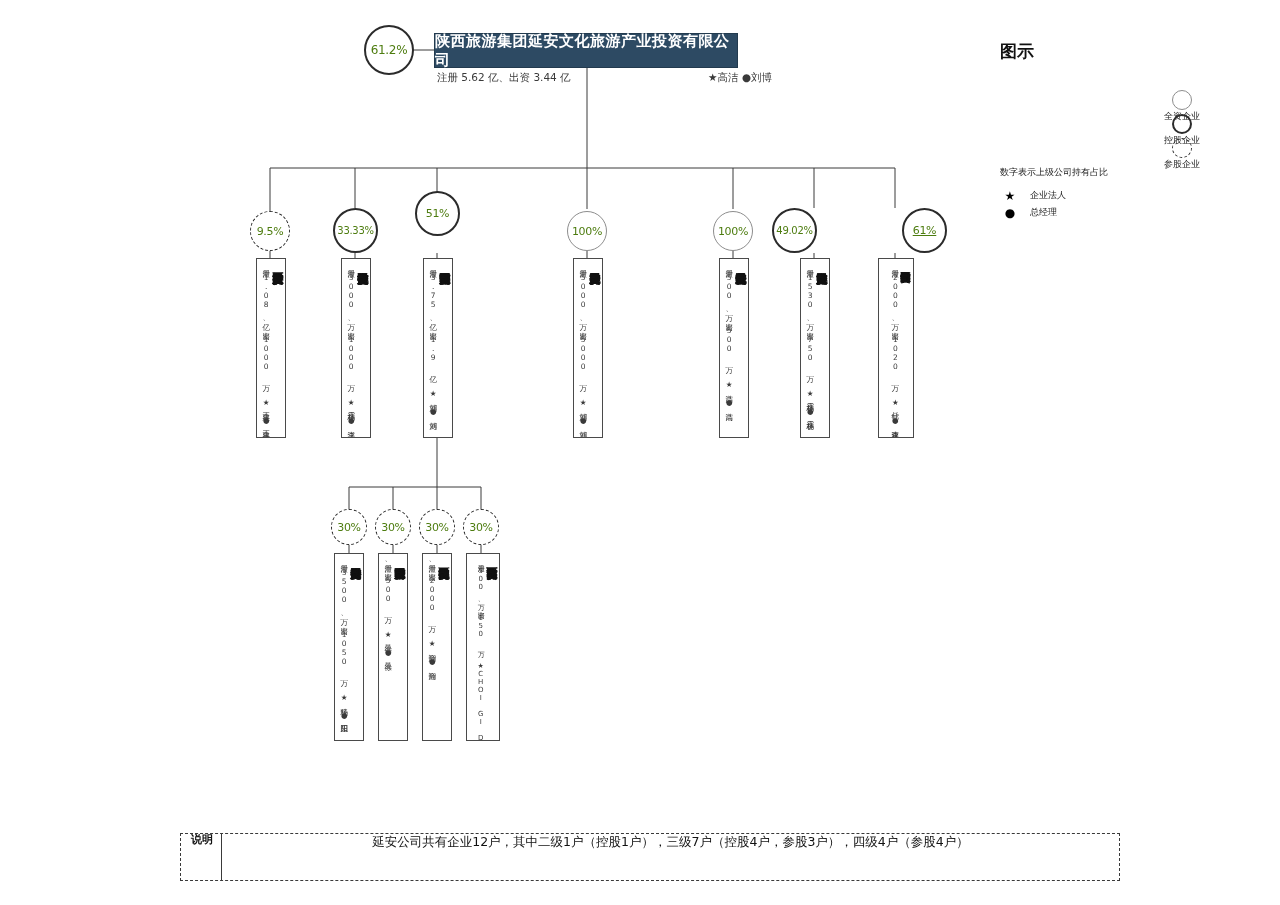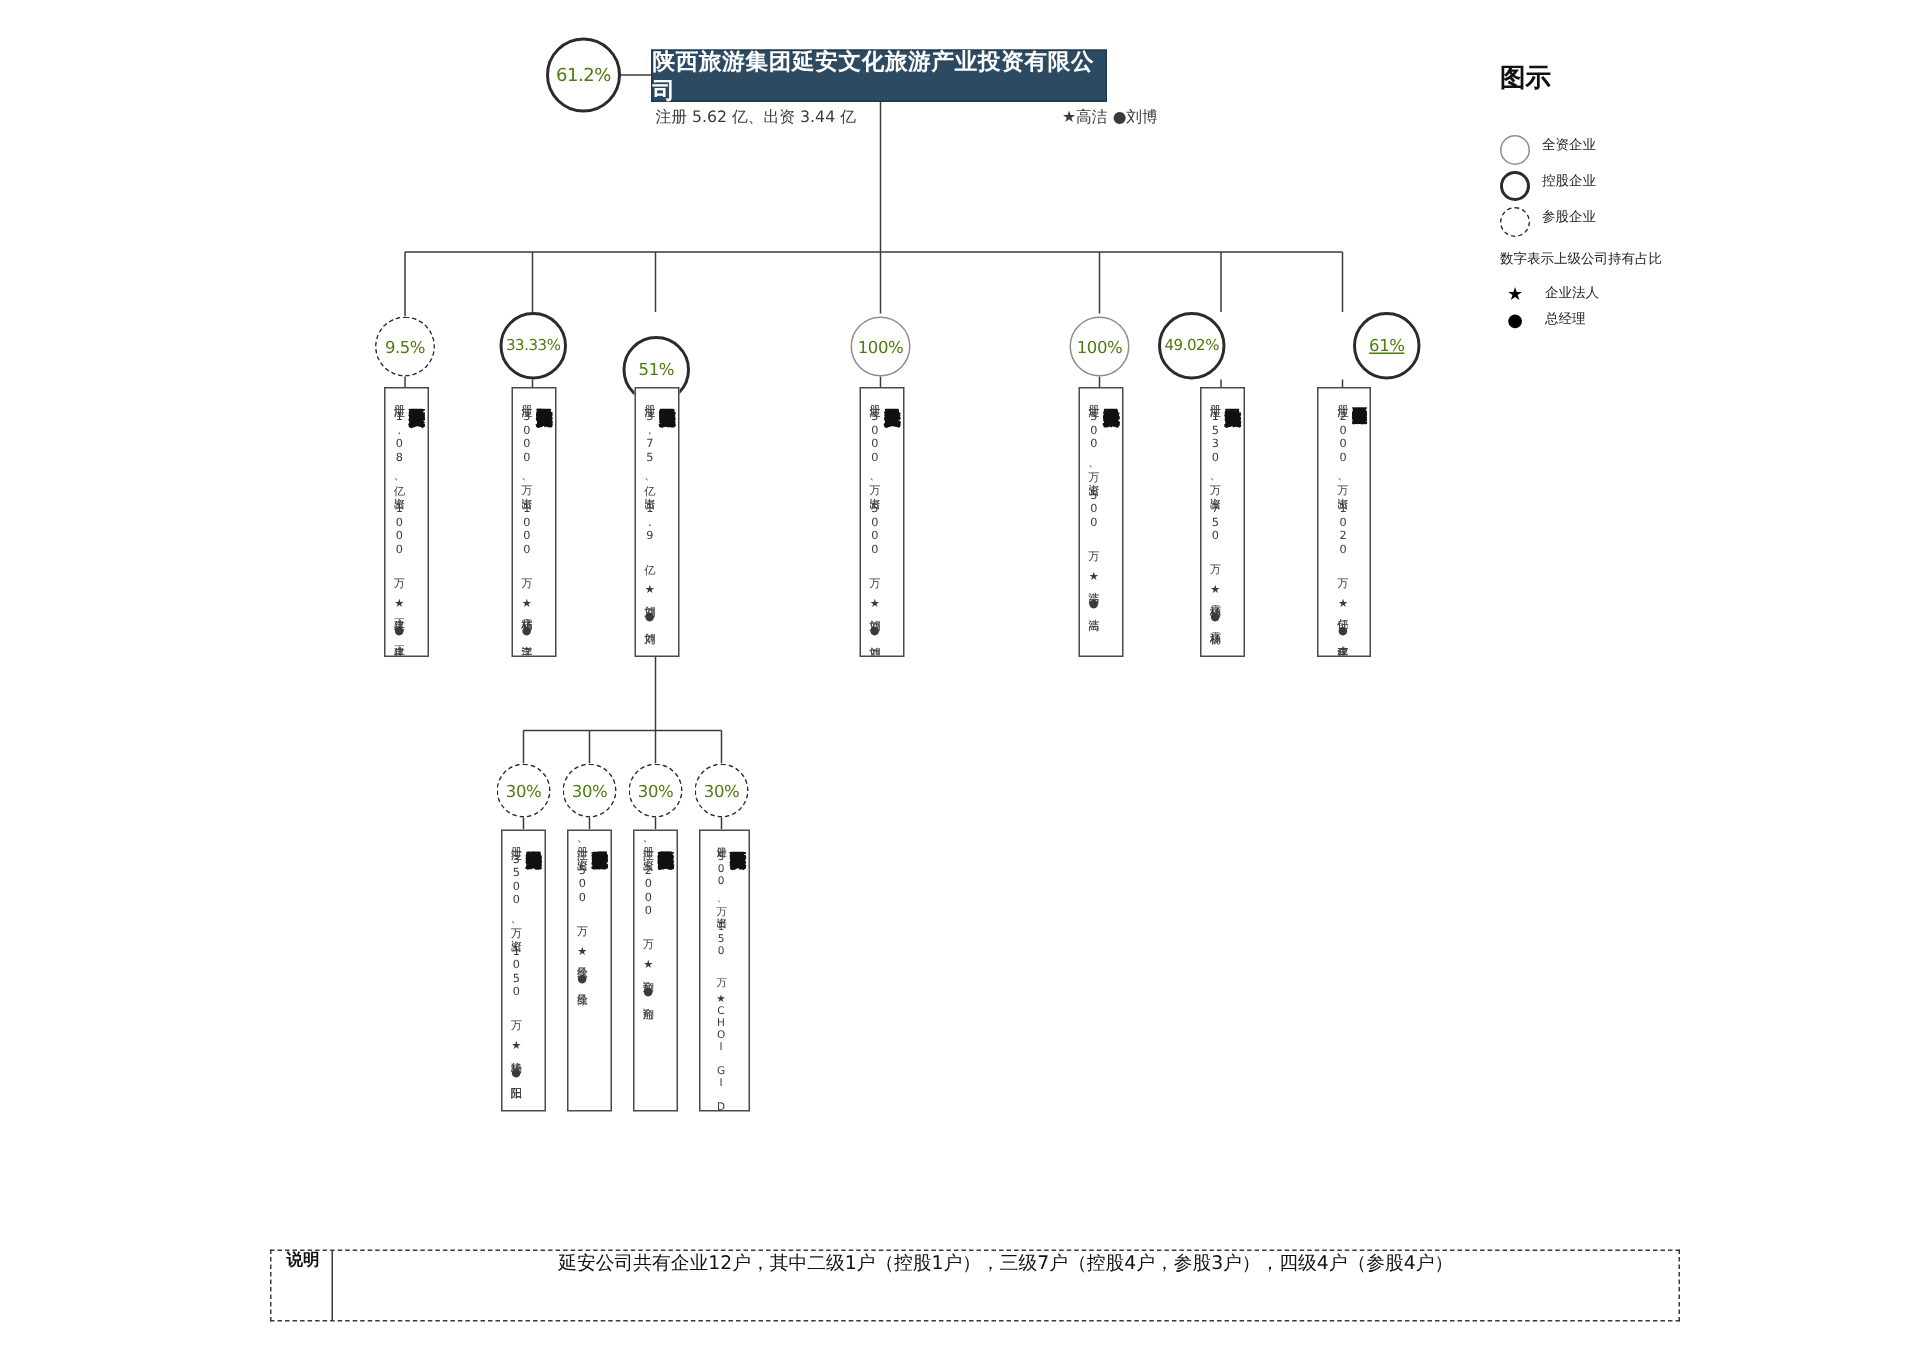--- a/index.html
+++ b/index.html
@@ -107,23 +107,24 @@
     width: 200px;
   }
   .legend-title {
     font-size: 17px;
     font-weight: bold;
     color: #111;
     margin-bottom: 27px;
   }
   .legend-row {
     display: flex;
-    align-items: flex-start;
+    align-items: flex-end;
     height: 22px;
     margin-bottom: 2px;
+    flex-direction: column;
   }
   .legend-mark {
     width: 20px;
     height: 20px;
     border-radius: 50%;
     box-sizing: border-box;
     margin-right: 8px;
     flex: 0 0 auto;
   }
   .legend-label {
@@ -243,21 +244,21 @@
   <div class="root-sub" style="left:708px; top:71px;">
     <span>★高洁 ●刘博</span>
   </div>
 
   <div class="node-circle c-equity" style="left:250px; top:211px; width:40px; height:40px;">
     <span>9.5%</span>
   </div>
   <div class="node-circle c-holding" style="left:333px; top:208px; width:45px; height:45px; font-size:10px;">
     <span>33.33%</span>
   </div>
-  <div class="node-circle c-holding" style="left:415px; top:224px; width:45px; height:45px;">
+  <div class="node-circle c-holding" style="left:415px; top:191px; width:45px; height:45px;">
     <span>51%</span>
   </div>
   <div class="node-circle c-wholly" style="left:567px; top:211px; width:40px; height:40px;">
     <span>100%</span>
   </div>
   <div class="node-circle c-wholly" style="left:713px; top:211px; width:40px; height:40px;">
     <span>100%</span>
   </div>
   <div class="node-circle c-holding" style="left:772px; top:208px; width:45px; height:45px; font-size:10px;">
     <span>49.02%</span>

